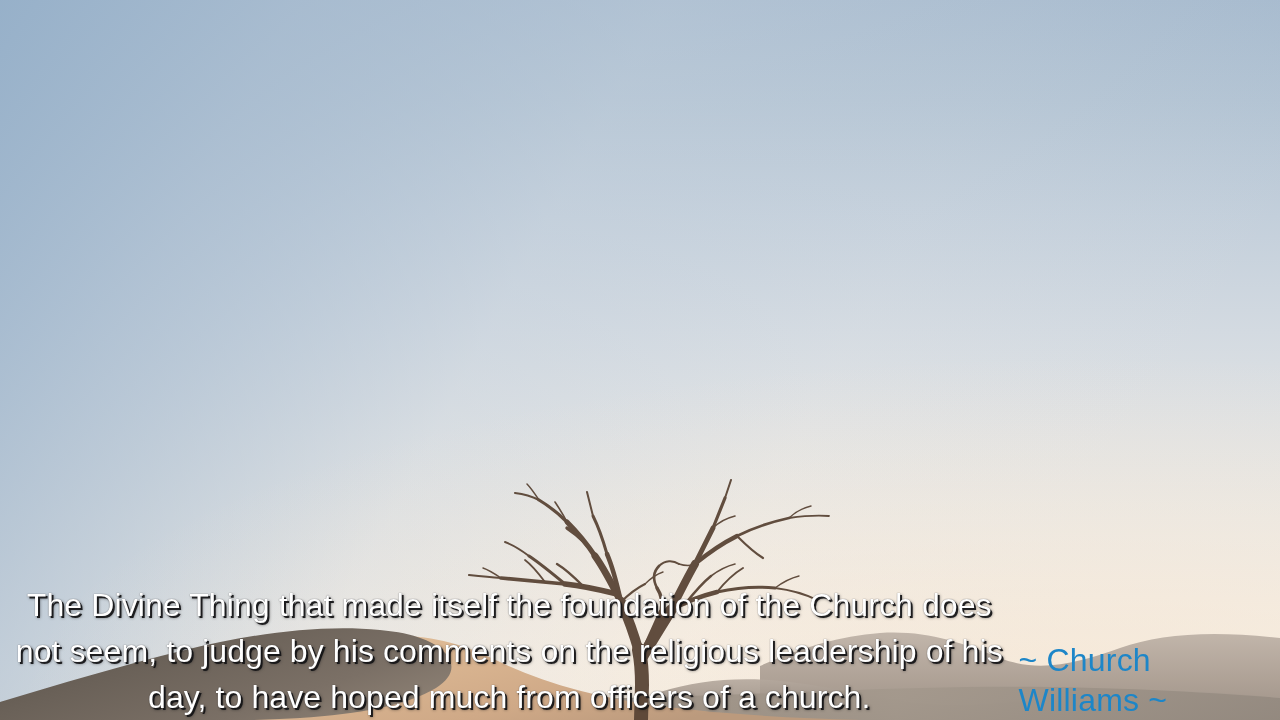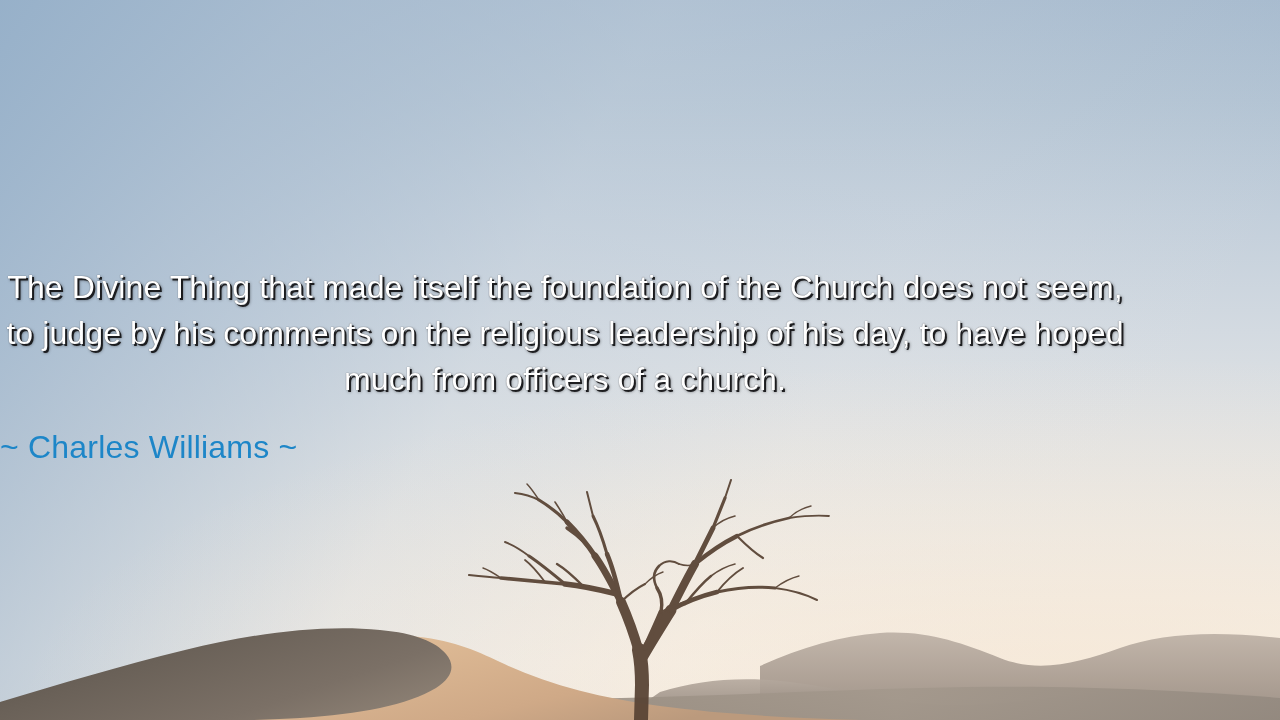--- a/index.html
+++ b/index.html
@@ -66,22 +66,22 @@
   .tree svg { display: block; overflow: visible; }
 
   
   .quote-wrap {
     position: absolute;
     left: 0;
     top: 0;
     width: 1280px;
     height: 720px;
     display: flex;
-    flex-direction: column;
-    align-items: flex-start;
+    flex-direction: row;
+    align-items: flex-end;
     justify-content: flex-start;
     padding-top: 264px;
     box-sizing: border-box;
     pointer-events: none;
   }
   .quote-text {
     width: 1130px;
     text-align: center;
     font-size: 32px;
     line-height: 46px;
@@ -223,16 +223,16 @@
         <path d="M268,58 C274,52 282,48 290,46" stroke-width="1.6"></path>
         <path d="M330,118 C338,112 346,108 354,106" stroke-width="1.4"></path>
         <path d="M176,132 C184,124 192,118 200,114" stroke-width="2"></path>
         <path d="M200,114 C206,108 212,104 218,102" stroke-width="1.4"></path>
       </g>
     </svg>
   </div>
 
   <div class="quote-wrap">
     <div class="quote-text">The Divine Thing that made itself the foundation of the Church does not seem, to judge by his comments on the religious leadership of his day, to have hoped much from officers of a church.</div>
-    <div class="quote-author">~ Charles Williams ~</div>
+    <div class="quote-author">~ Church Williams ~</div>
   </div>
 
 </div>
 
 </body></html>

